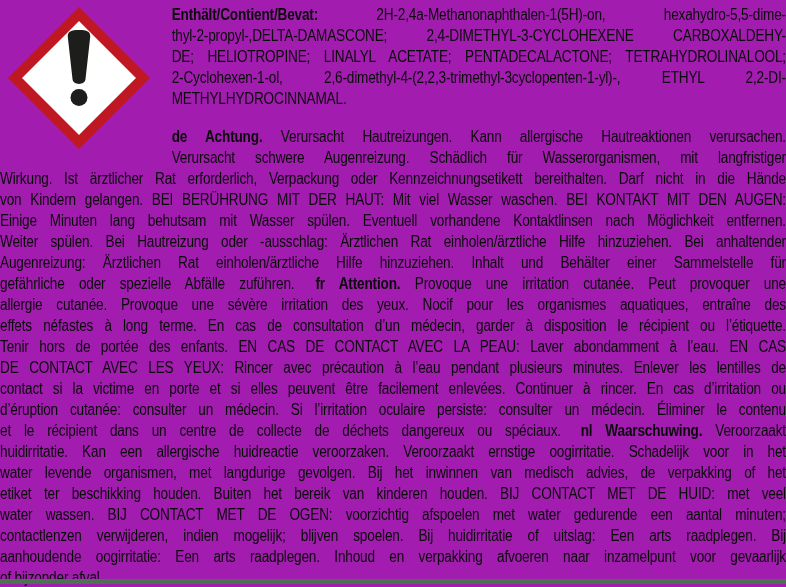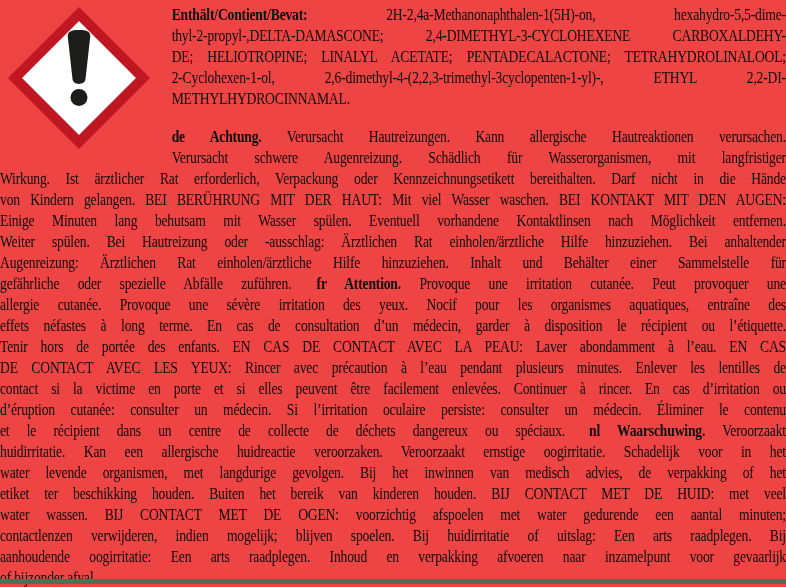--- a/index.html
+++ b/index.html
@@ -1,18 +1,18 @@
 <!DOCTYPE html>
 <html><head>
 <meta charset="utf-8">
 <style>
   html,body { margin:0; padding:0; background:#ffffff; }
   .page {
-    position:relative; width:786px; height:587px; background:#ef4444;
-    overflow:hidden; font-family:Liberation Serif, serif;
+    position:relative; width:786px; height:587px; background:#a21caf;
+    overflow:hidden; font-family:Liberation Sans, sans-serif;
   }
   .pictogram {
     position:absolute; left:1px; top:0; width:156px; height:156px;
   }
   .textflow {
     position:absolute; left:0; top:4px; width:925px;
     transform:scaleX(0.8497); transform-origin:0 0;
     font-size:16px; line-height:21px; letter-spacing:-0.2px;
     color:#0b0b0b;
   }

